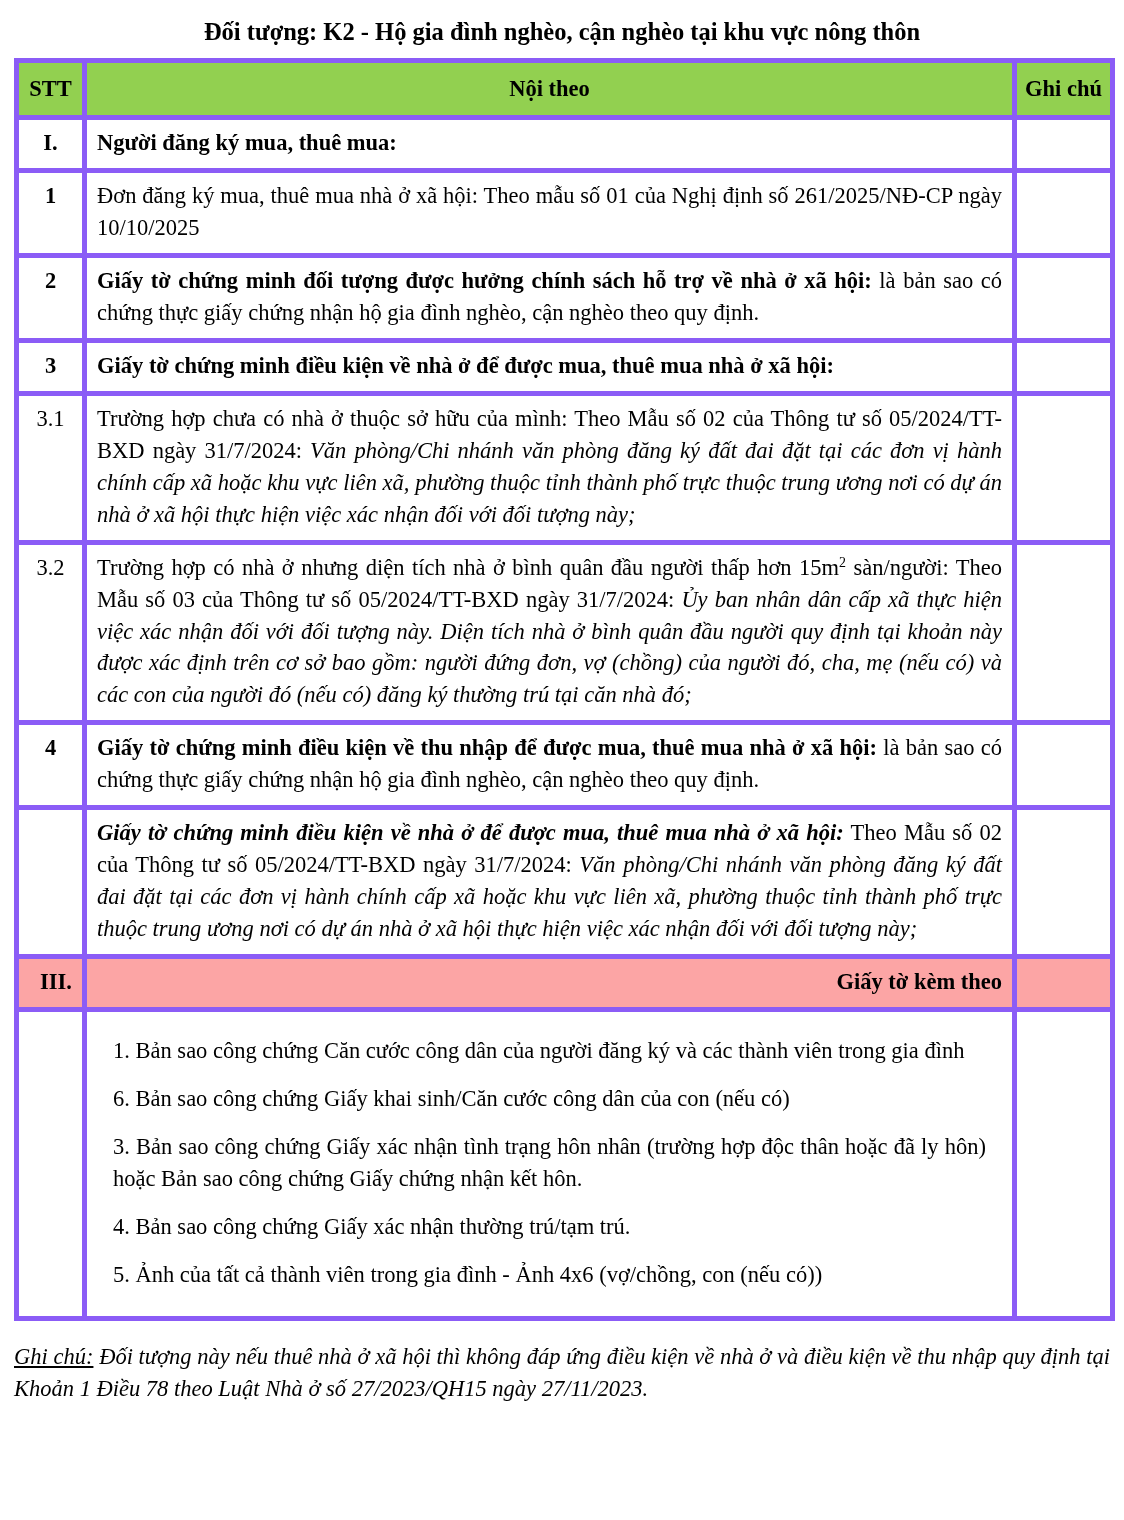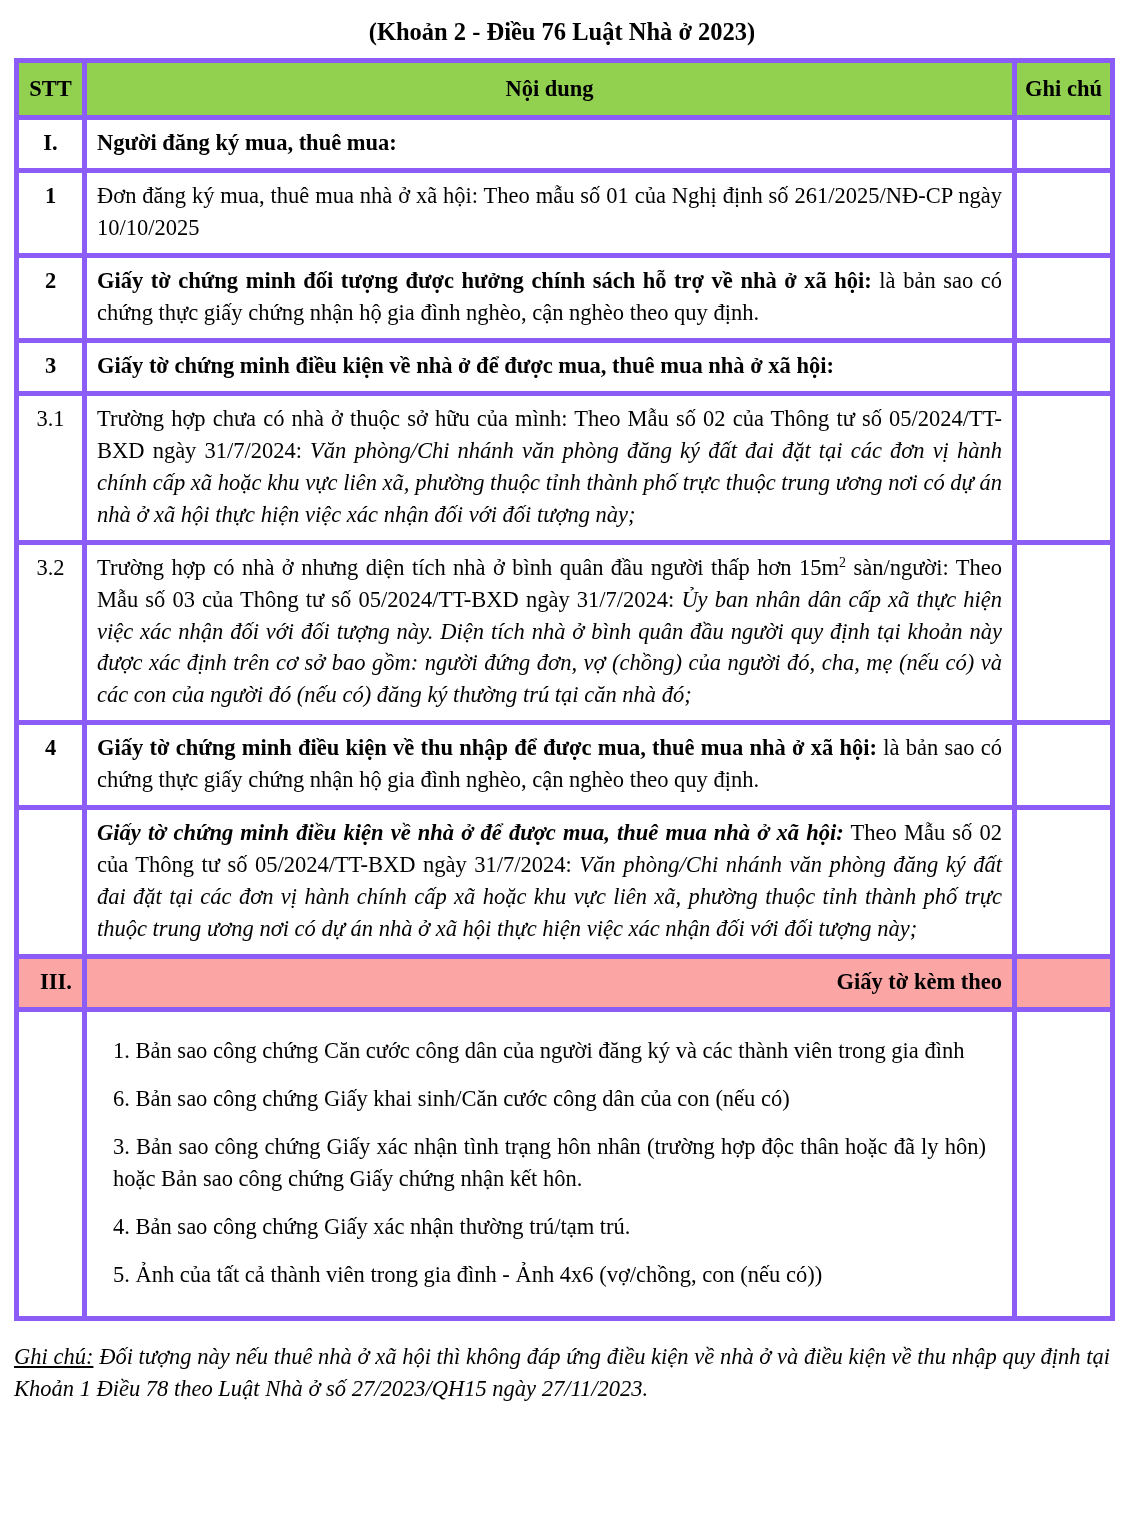--- a/index.html
+++ b/index.html
@@ -85,33 +85,33 @@
 
   .tight p { margin: 16px; }
   .listline { margin: 0; }
 </style>
 </head>
 <body>
 
 <div class="page">
 
   <div class="doc-title">
-    <span class="line2">(Khoản 2 - Điều 76 Luật Nhà ở 2023)</span>
+    <span>Đối tượng: K2 - Hộ gia đình nghèo, cận nghèo tại khu vực nông thôn</span>
   </div>
 
   <table class="main">
     <colgroup>
       <col class="c-stt">
       <col class="c-noi">
       <col class="c-ghi">
     </colgroup>
     <thead>
       <tr>
         <td>STT</td>
-        <td>Nội dung</td>
+        <td>Nội theo</td>
         <td>Ghi chú</td>
       </tr>
     </thead>
     <tbody>
 
       <tr>
         <td class="stt">I.</td>
         <td class="justify">
           <span class="b">Người đăng ký mua, thuê mua:</span>
         </td>

